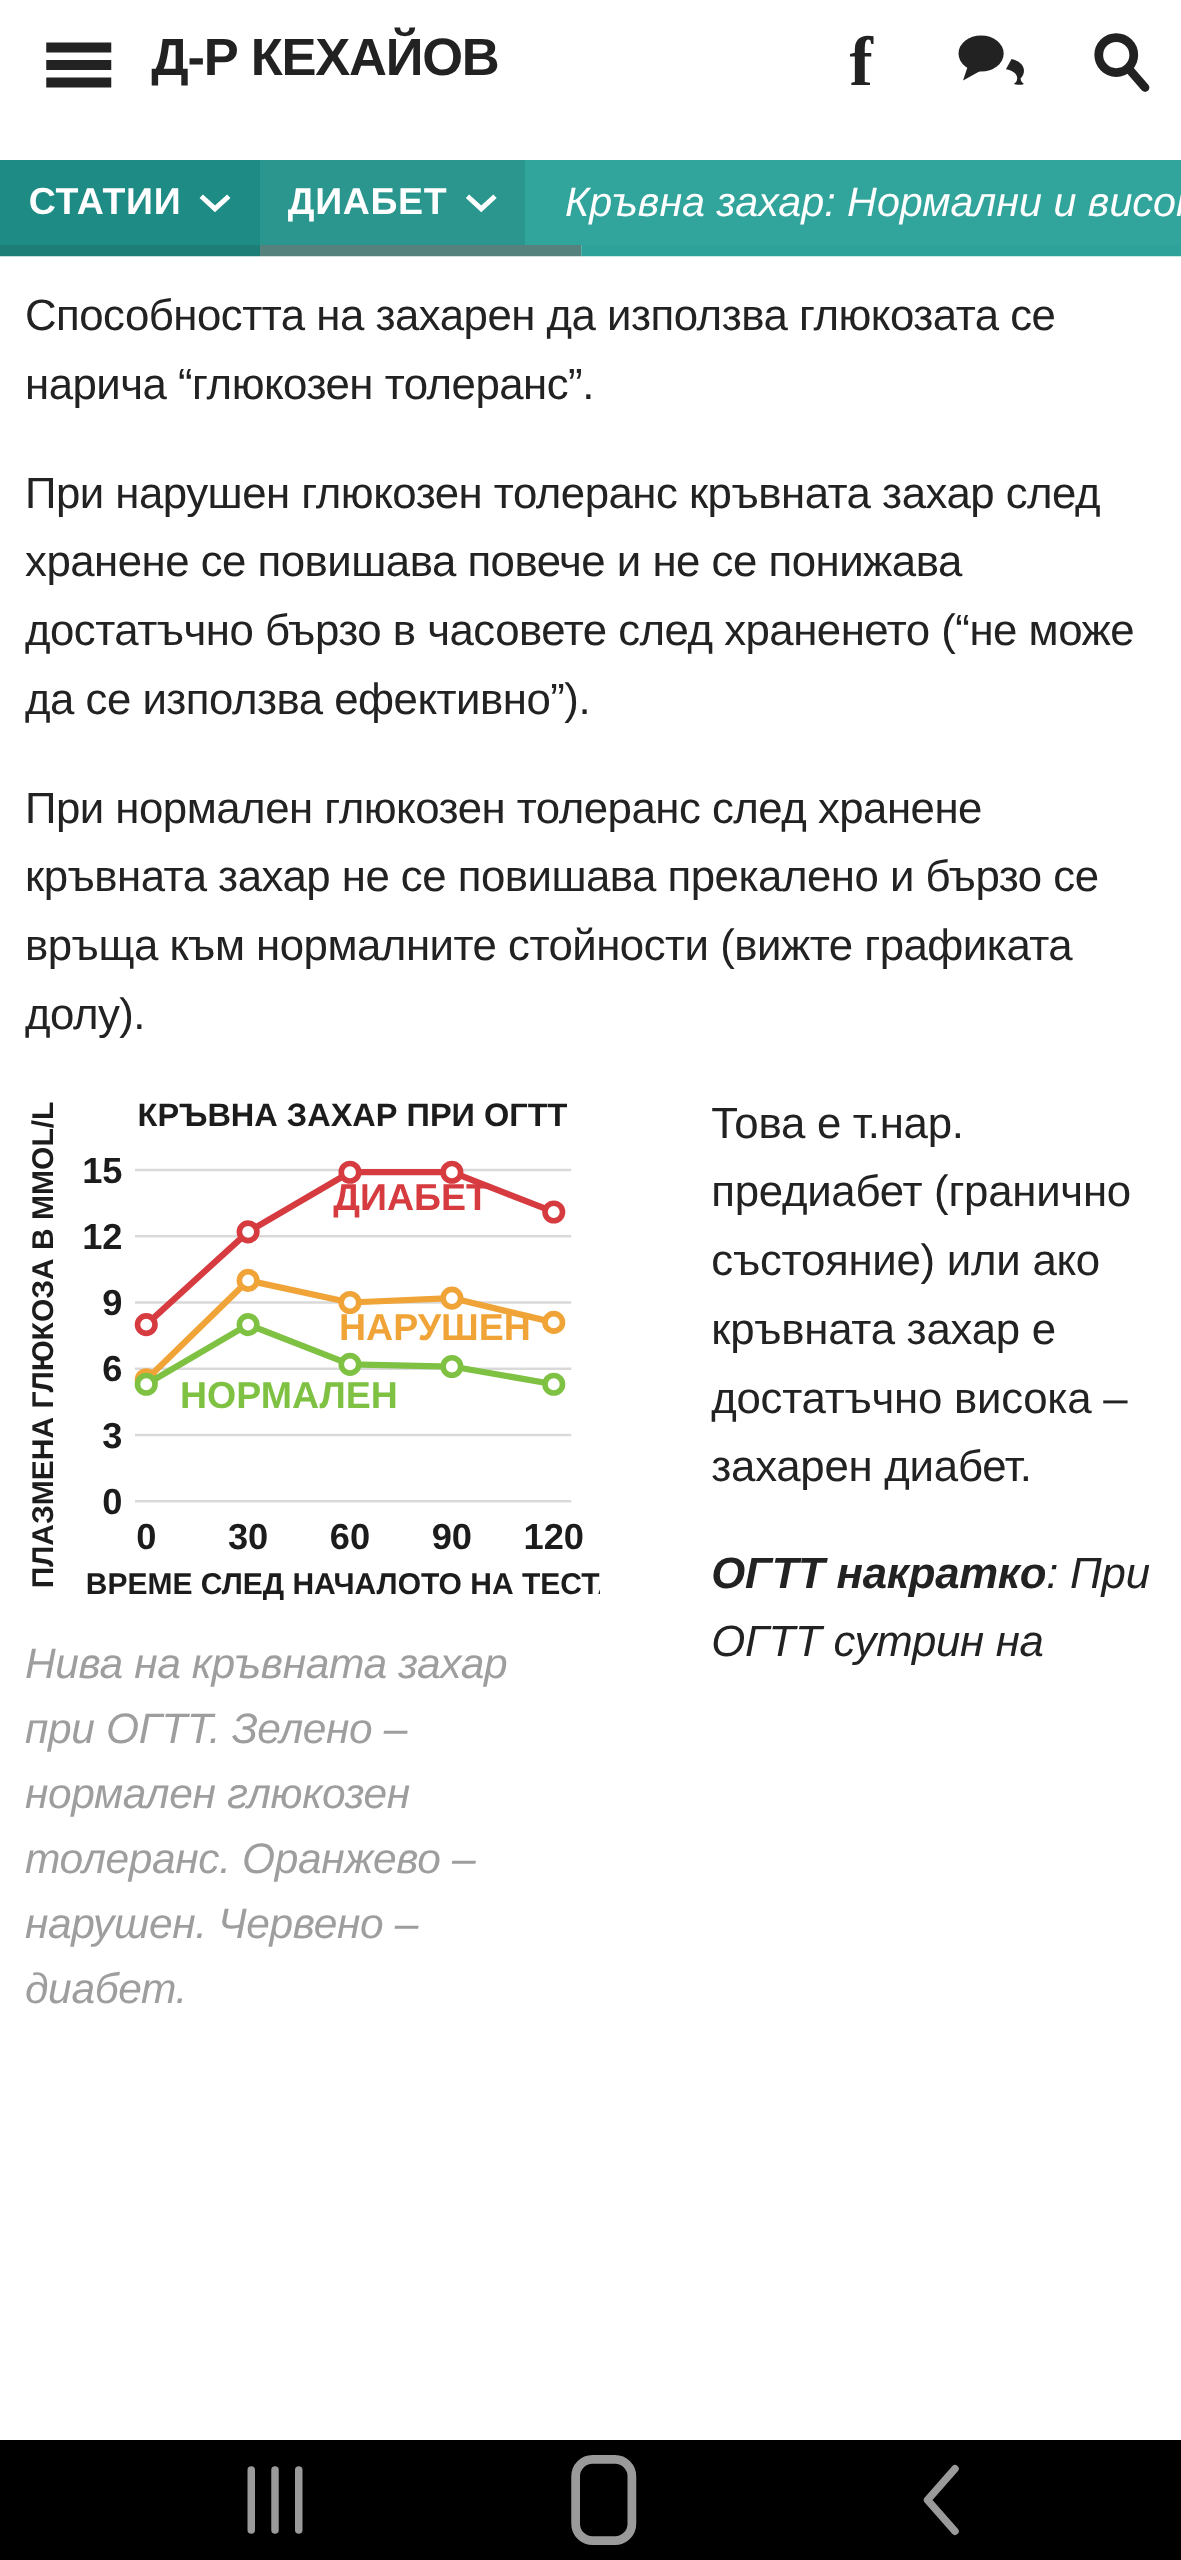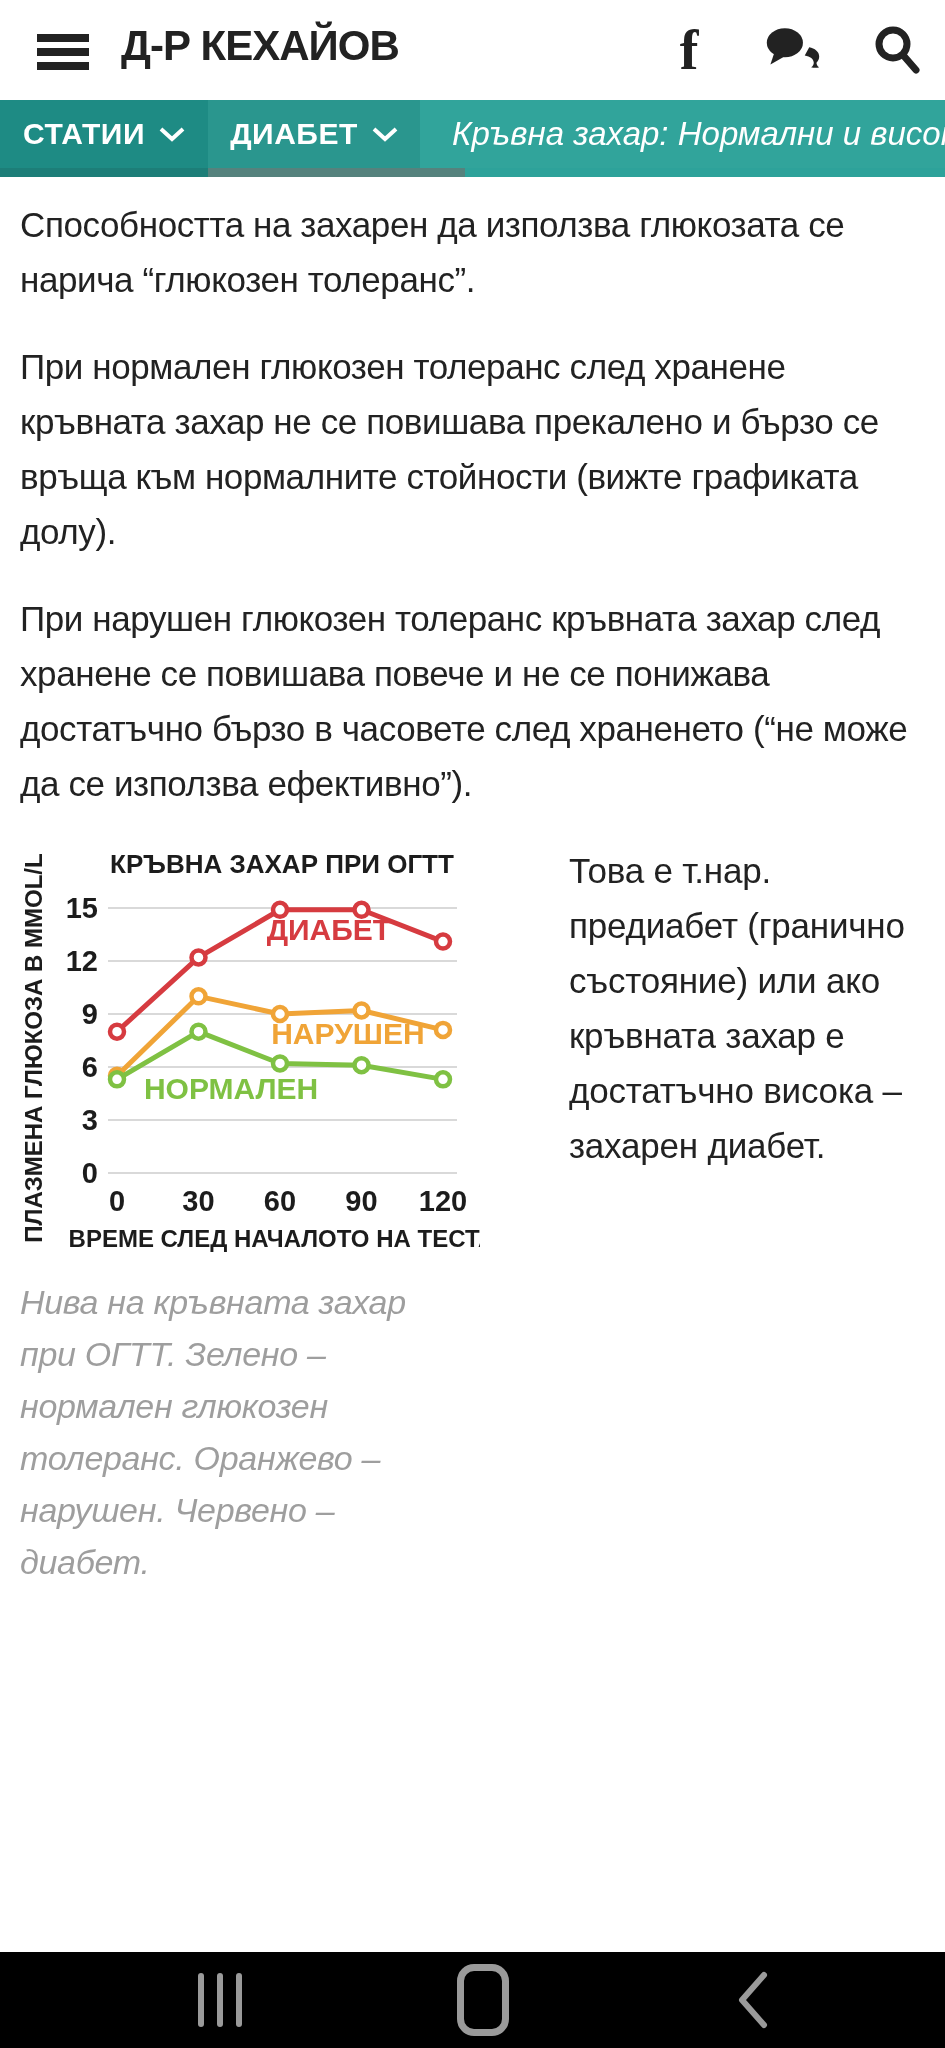--- a/index.html
+++ b/index.html
@@ -1,20 +1,20 @@
 <!DOCTYPE html>
 <html><head>
 <meta charset="utf-8">
 <style>
   html,body{margin:0;padding:0;background:#777;}
   .phone{position:relative;width:945px;height:2048px;margin:0 auto;background:#ffffff;
          overflow:hidden;font-family:"Liberation Sans","DejaVu Sans",sans-serif;}
 
   
-  .site-header{position:relative;height:100px;background:#ffffff;}
+  .site-header{position:relative;height:128px;background:#ffffff;}
   .hamburger{position:absolute;left:37px;top:34px;width:52px;height:36px;cursor:pointer;}
   .hamburger span{display:block;width:52px;height:8px;background:#222;margin-bottom:6px;}
   .site-title{position:absolute;left:121px;top:22px;font-size:42px;font-weight:800;
               letter-spacing:-1px;color:#222;white-space:nowrap;}
   .hdr-icons{position:absolute;right:20px;top:0;height:100px;display:flex;align-items:center;gap:48px;}
   .hicon{width:56px;height:56px;display:flex;align-items:center;justify-content:center;cursor:pointer;}
   .fb-glyph{font-family:"Liberation Serif","DejaVu Serif",serif;font-size:56px;font-weight:700;color:#222;line-height:1;}
 
   
   .topnav{position:relative;height:68px;display:flex;color:#fff;}
@@ -101,22 +101,22 @@
     </div>
   </nav>
   <div class="nav-strip">
     <div style="width: 208px; background: rgb(29, 126, 120);"></div>
     <div style="width: 257px; background: rgb(85, 130, 125);"></div>
     <div style="flex: 1 1 0%; background: rgb(45, 162, 154);"></div>
   </div>
 
   <main class="article">
     <p>Способността на захарен да използва глюкозата се нарича “глюкозен толеранс”.</p>
+    <p>При нарушен глюкозен толеранс кръвната захар след хранене се повишава повече и не се понижава достатъчно бързо в часовете след храненето (“не може да се използва ефективно”).</p>
     <p>При нормален глюкозен толеранс след хранене кръвната захар не се повишава прекалено и бързо се връща към нормалните стойности (вижте графиката долу).</p>
-    <p>При нарушен глюкозен толеранс кръвната захар след хранене се повишава повече и не се понижава достатъчно бързо в часовете след храненето (“не може да се използва ефективно”).</p>
 
     <div class="media-row">
       <figure class="chart-fig">
         <svg id="ogtt-chart" width="460" height="415" viewBox="0 0 460 415">
             <line x1="88" y1="330" x2="437" y2="330" stroke="#d9d9d9" stroke-width="2"></line>
             <text fill="#1c1c1c" font-weight="bold" font-family="&quot;Liberation Sans&quot;,&quot;DejaVu Sans&quot;,sans-serif" x="78" y="340" font-size="29" text-anchor="end">0</text>
             <line x1="88" y1="277" x2="437" y2="277" stroke="#d9d9d9" stroke-width="2"></line>
             <text fill="#1c1c1c" font-weight="bold" font-family="&quot;Liberation Sans&quot;,&quot;DejaVu Sans&quot;,sans-serif" x="78" y="287" font-size="29" text-anchor="end">3</text>
             <line x1="88" y1="224" x2="437" y2="224" stroke="#d9d9d9" stroke-width="2"></line>
             <text fill="#1c1c1c" font-weight="bold" font-family="&quot;Liberation Sans&quot;,&quot;DejaVu Sans&quot;,sans-serif" x="78" y="234" font-size="29" text-anchor="end">6</text>
@@ -153,20 +153,21 @@
             <circle cx="178.5" cy="188.66666666666666" r="7" fill="#fff" stroke="#7fc143" stroke-width="4.5"></circle>
             <circle cx="260" cy="220.46666666666667" r="7" fill="#fff" stroke="#7fc143" stroke-width="4.5"></circle>
             <circle cx="341.5" cy="222.23333333333335" r="7" fill="#fff" stroke="#7fc143" stroke-width="4.5"></circle>
             <circle cx="423" cy="236.36666666666667" r="7" fill="#fff" stroke="#7fc143" stroke-width="4.5"></circle>
             <text x="211.1" y="255.8" fill="#7fc143" font-size="30" font-weight="bold" text-anchor="middle" font-family="&quot;Liberation Sans&quot;,&quot;DejaVu Sans&quot;,sans-serif">НОРМАЛЕН</text>
           </svg>
         <figcaption class="chart-caption">Нива на кръвната захар при ОГТТ. Зелено – нормален глюкозен толеранс. Оранжево – нарушен. Червено – диабет.</figcaption>
       </figure>
       <div class="side-col">
         <p>Това е т.нар. предиабет (гранично състояние) или ако кръвната захар е достатъчно висока – захарен диабет.</p>
+        <p class="ogtt-start"><b>ОГТТ накратко</b><span>: При ОГТТ сутрин на</span></p>
       </div>
     </div>
 
   </main>
 
   <div class="android-bar">
     <div class="abtn recents">
       <div class="rec-bars">
           <i></i>
           <i></i>

